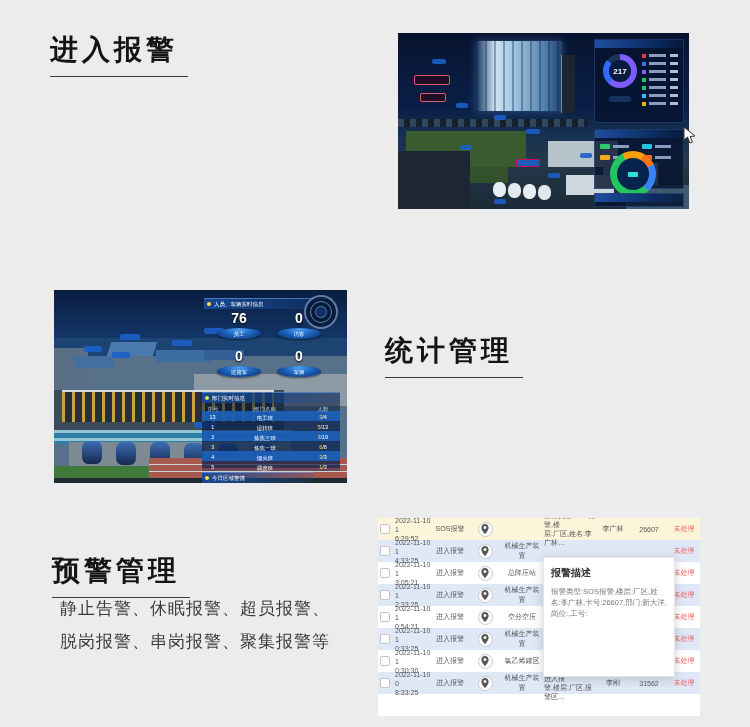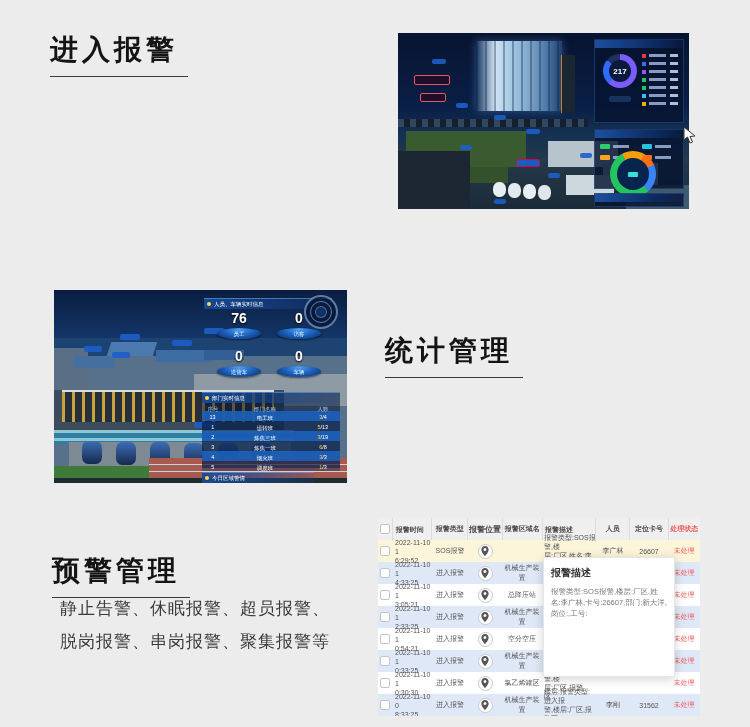--- a/index.html
+++ b/index.html
@@ -341,33 +341,20 @@
       <span class="ydot"></span>
       <span class="m55">今日区域警情</span>
     </div>
   </div>
 
   <div class="sec-title" style="left:52px;top:552px;">预警管理</div>
   <div class="sec-body" style="left:60px;top:592px;width:335px;line-height:33px;">静止告警、休眠报警、超员报警、
 脱岗报警、串岗报警、聚集报警等</div>
 
   <div class="shot" id="atable">
-    <div class="ahead">
-      <div class="ac c-check">
-          <span class="cb"></span>
-        </div>
-      <div class="ac c-time">报警时间</div>
-      <div class="ac c-type">报警类型</div>
-      <div class="ac c-pos">报警位置</div>
-      <div class="ac c-area">报警区域名</div>
-      <div class="ac c-desc">报警描述</div>
-      <div class="ac c-person">人员</div>
-      <div class="ac c-card">定位卡号</div>
-      <div class="ac c-status">处理状态</div>
-    </div>
     <div id="abody">
         <div class="arow hl">
           <div class="ac c-check">
             <span class="cb"></span>
           </div>
           <div class="ac c-time">2022-11-10 1
 6:29:52</div>
           <div class="ac c-type">SOS报警</div>
           <div class="ac c-pos">
             <span class="pinwrap">

